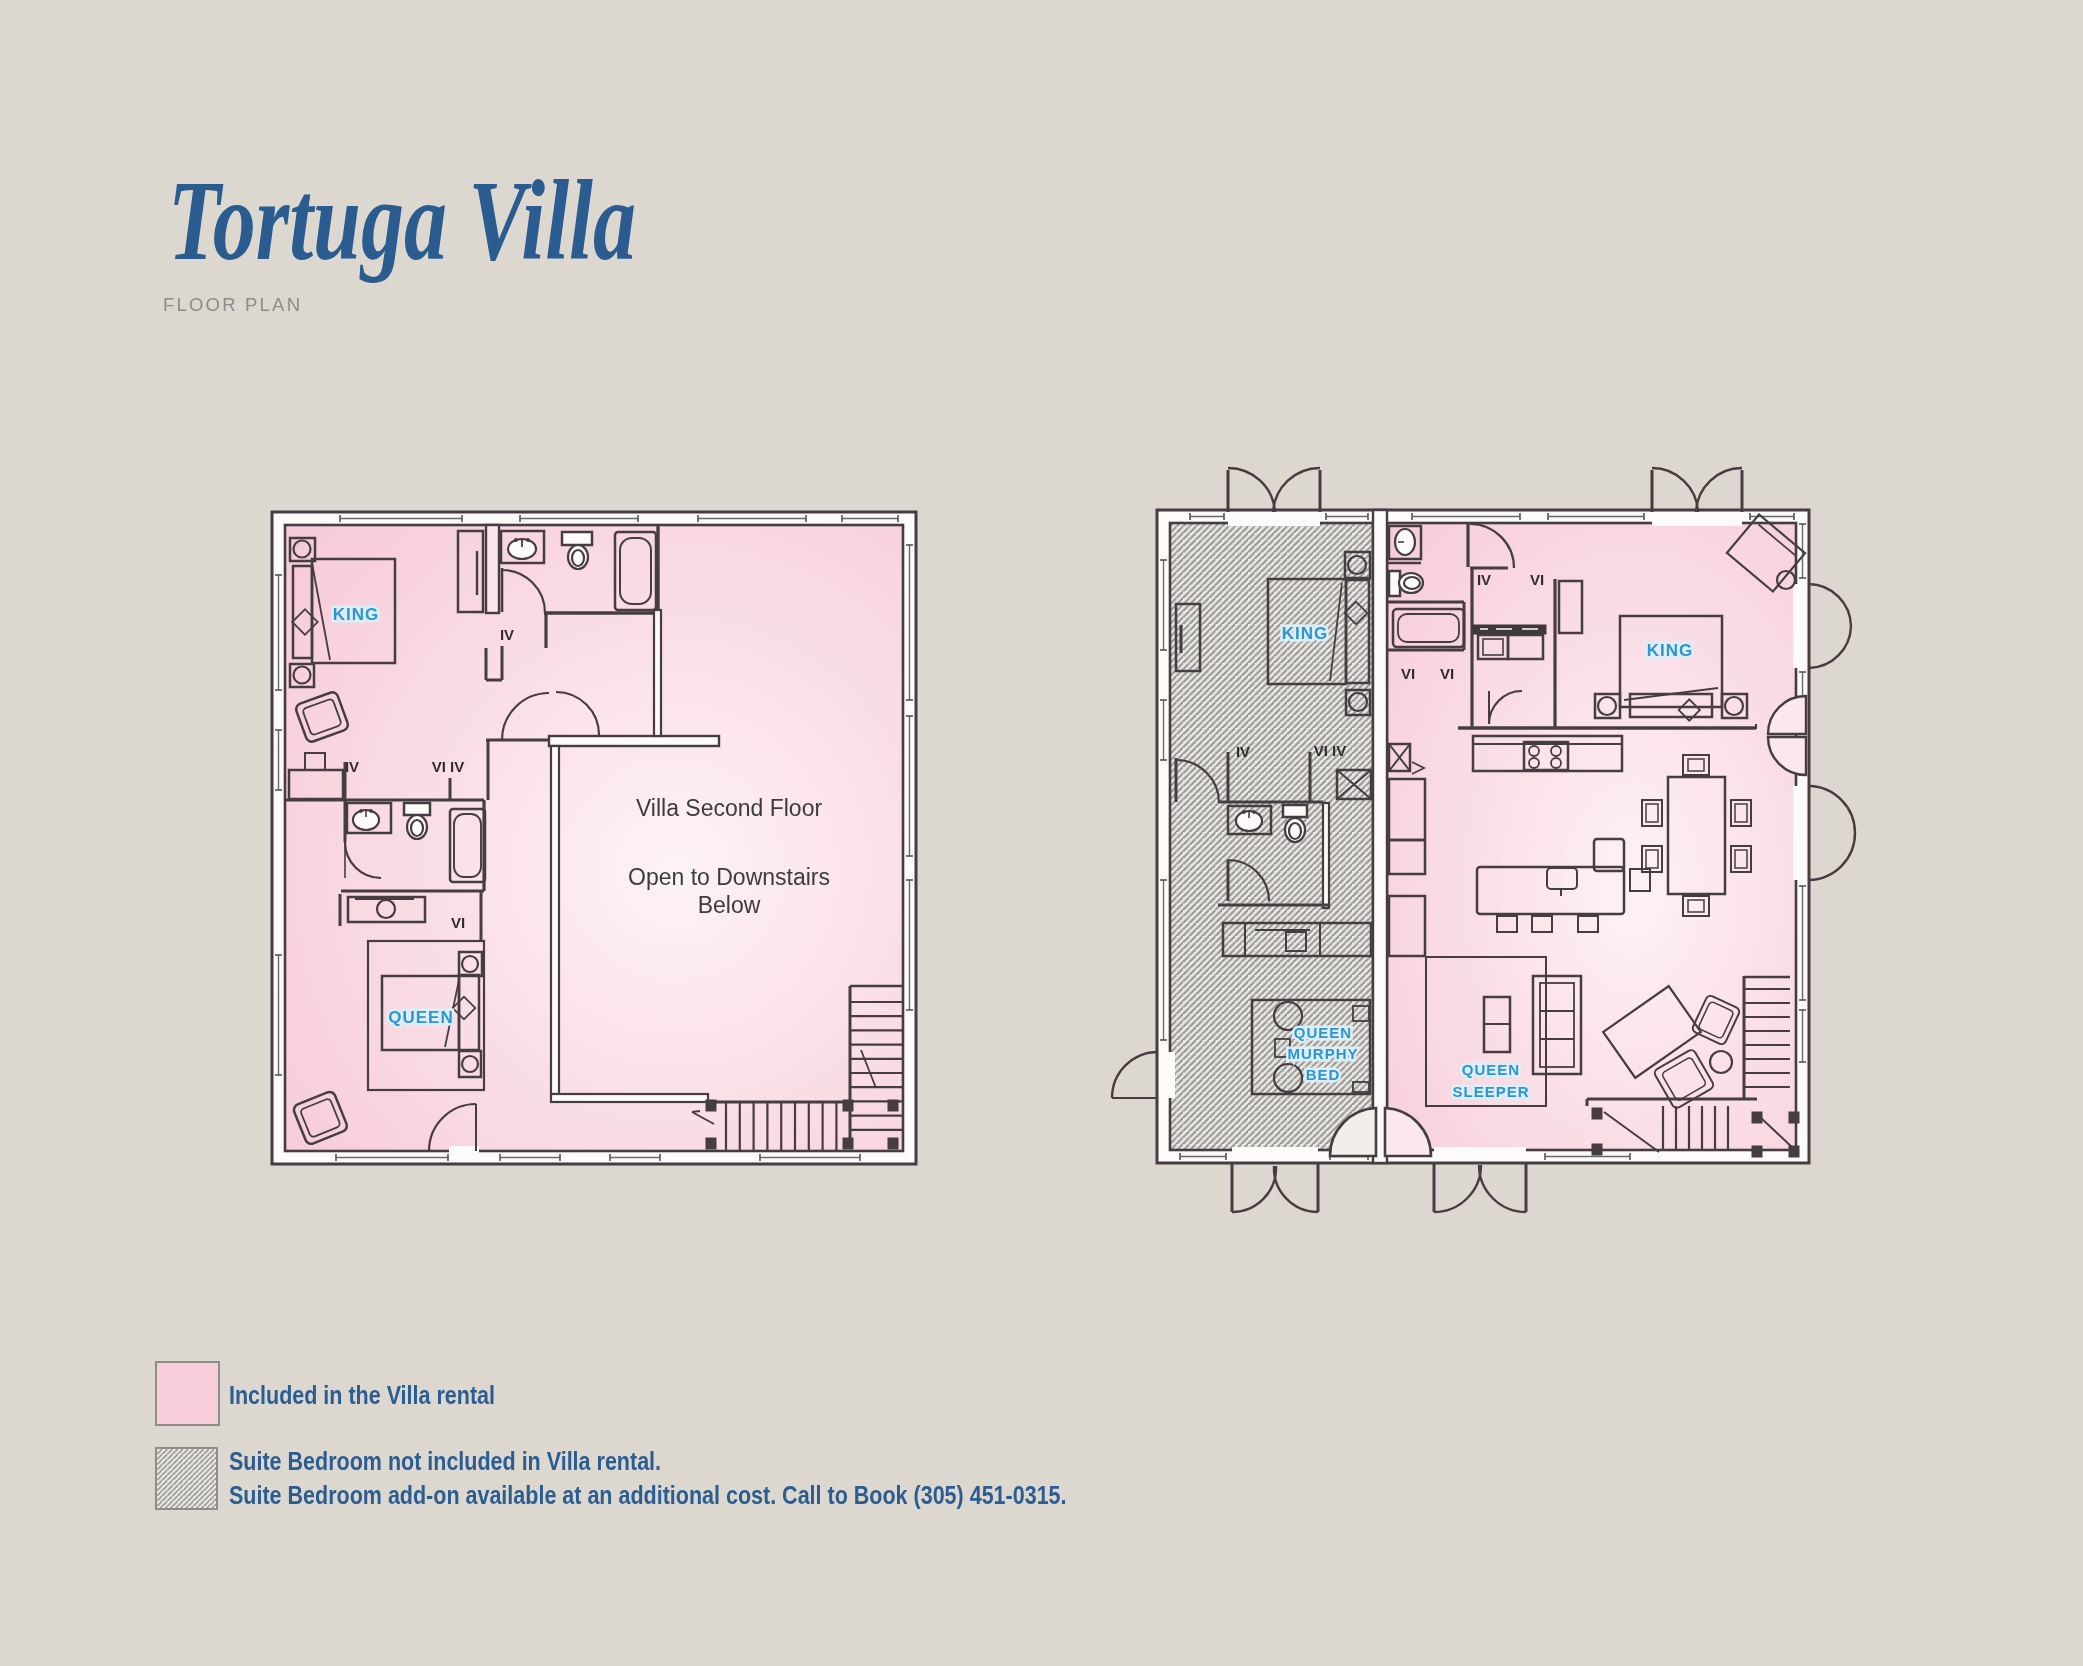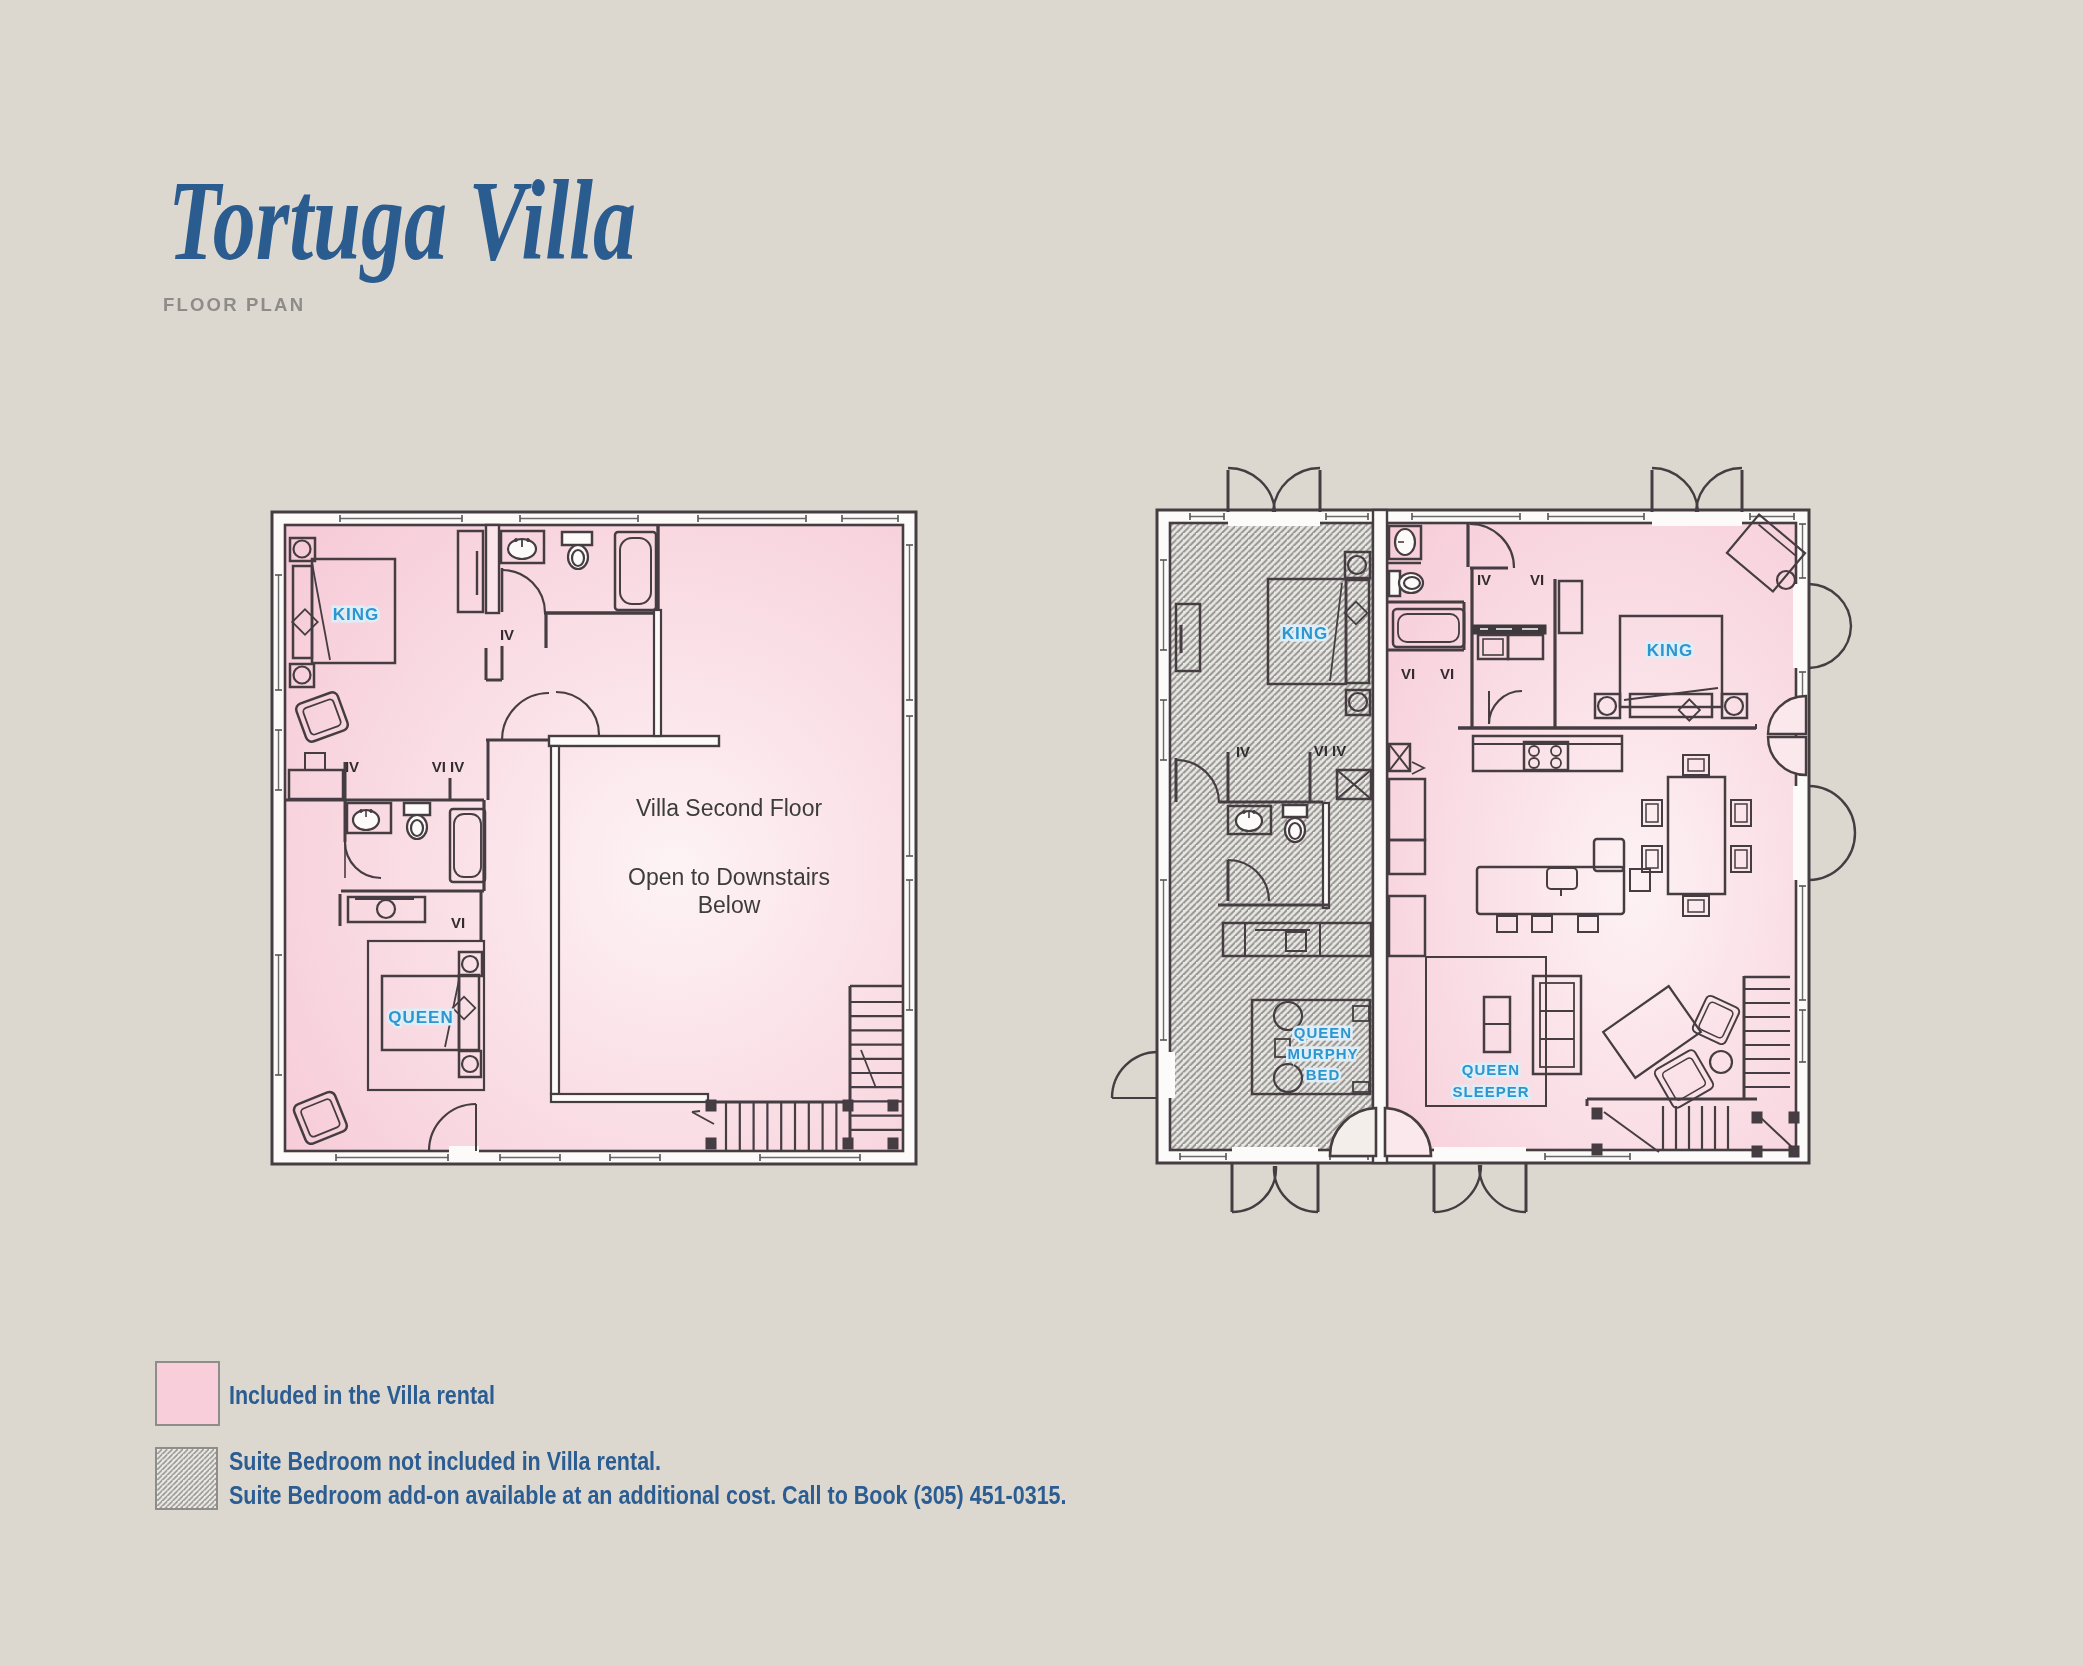--- a/index.html
+++ b/index.html
@@ -1,19 +1,19 @@
 <!DOCTYPE html>
 <html><head><meta charset="utf-8"><style>
 html,body{margin:0;padding:0;width:2083px;height:1666px;background:#ddd8cf;font-family:"Liberation Sans",sans-serif;overflow:hidden}
 .abs{position:absolute}
 </style></head><body>
 
 <div class="abs" style="left:168px;top:155px;color:#2b5c90;font-family:'Liberation Serif',serif;font-style:italic;font-weight:600;font-size:114px;letter-spacing:0px;transform:scaleX(0.755);transform-origin:0 0;">Tortuga Villa</div>
 
-<div class="abs" style="left:163px;top:294px;color:#8e8c89;font-weight:bold;font-size:18.5px;letter-spacing:2.2px;">FLOOR PLAN</div>
+<div class="abs" style="left:163px;top:294px;color:#8e8c89;font-weight:normal;font-size:18.5px;letter-spacing:2.2px;">FLOOR PLAN</div>
 <svg class="abs" style="left:0;top:0" width="2083" height="1666" viewBox="0 0 2083 1666">
 <defs>
 <radialGradient id="pinkL" cx="0.63" cy="0.55" r="0.80">
         <stop offset="0" stop-color="#fdf3f5"></stop>
         <stop offset="0.45" stop-color="#fae0e7"></stop>
         <stop offset="1" stop-color="#f6cbd8"></stop>
       </radialGradient>
 <radialGradient id="pinkR" cx="0.60" cy="0.58" r="0.85">
         <stop offset="0" stop-color="#fdf2f4"></stop>
         <stop offset="0.45" stop-color="#fadfe6"></stop>

